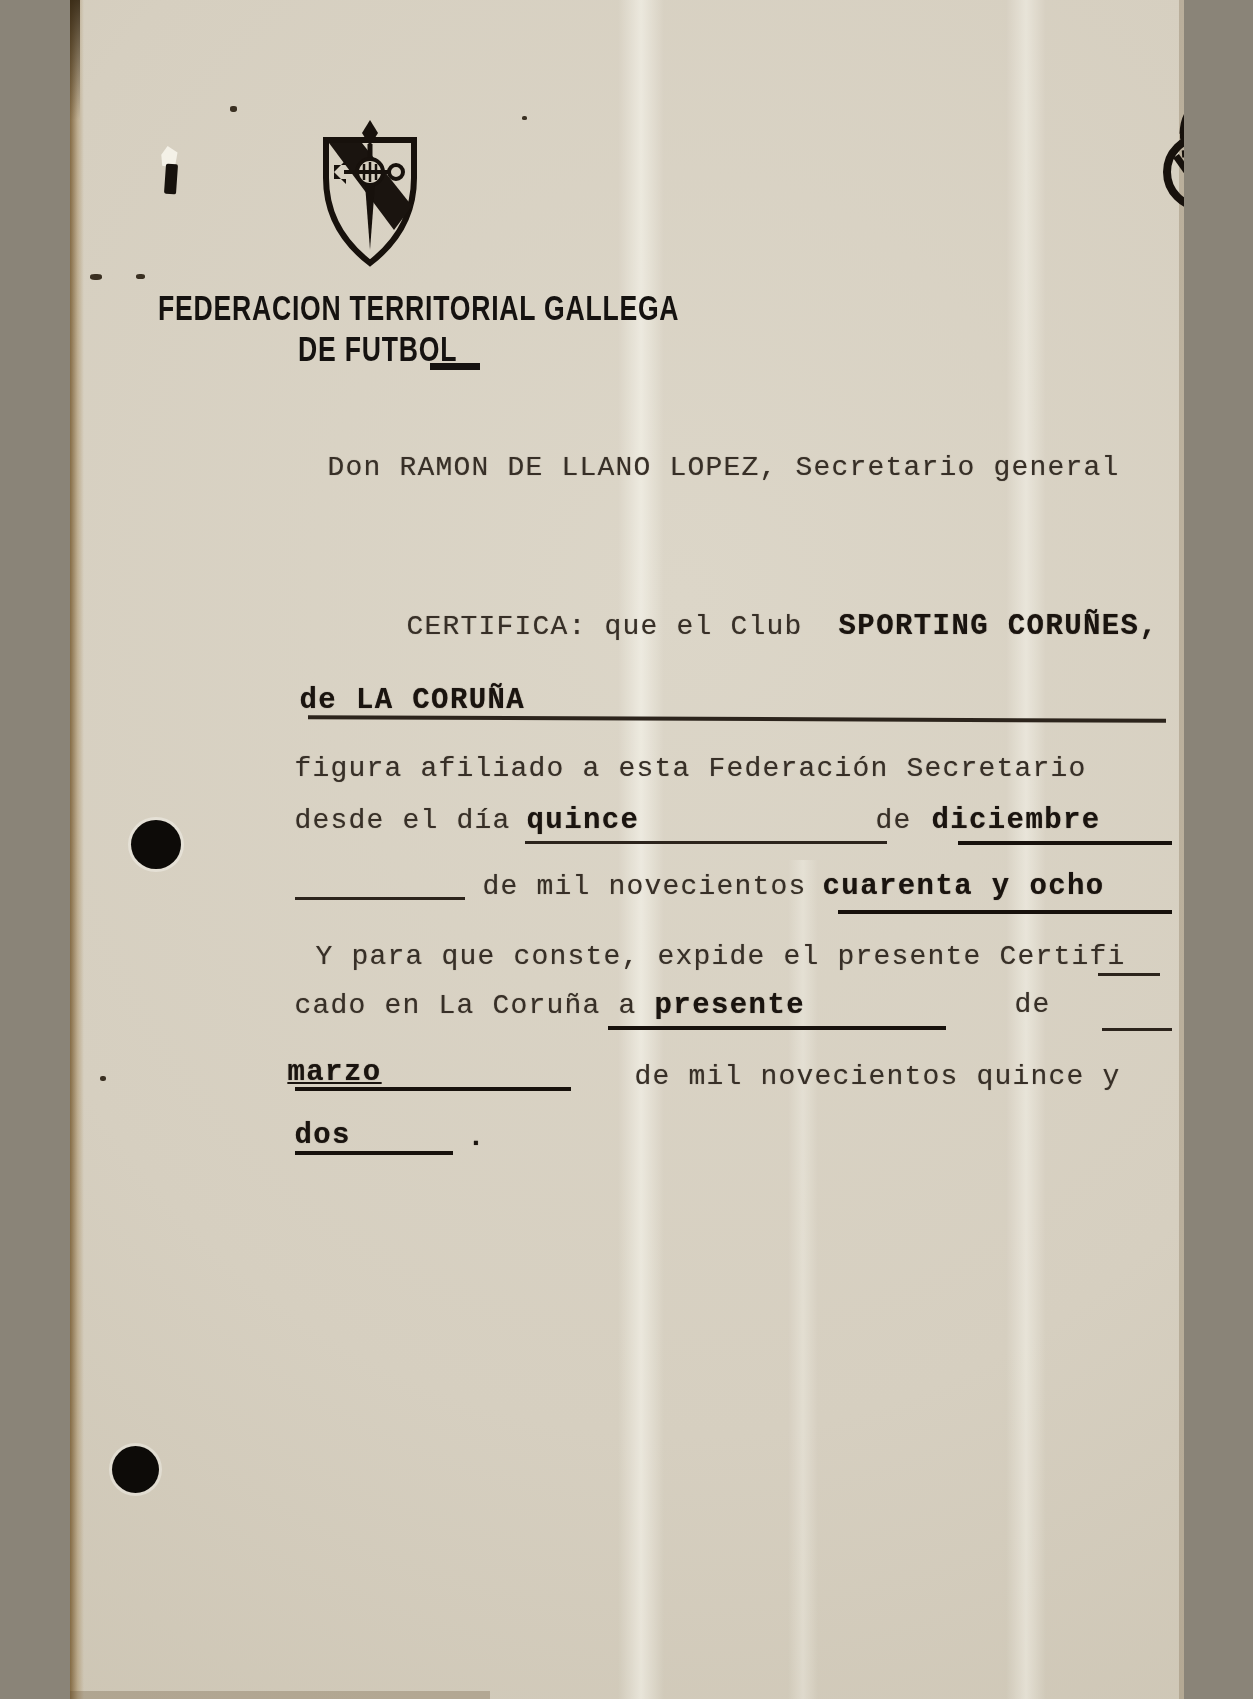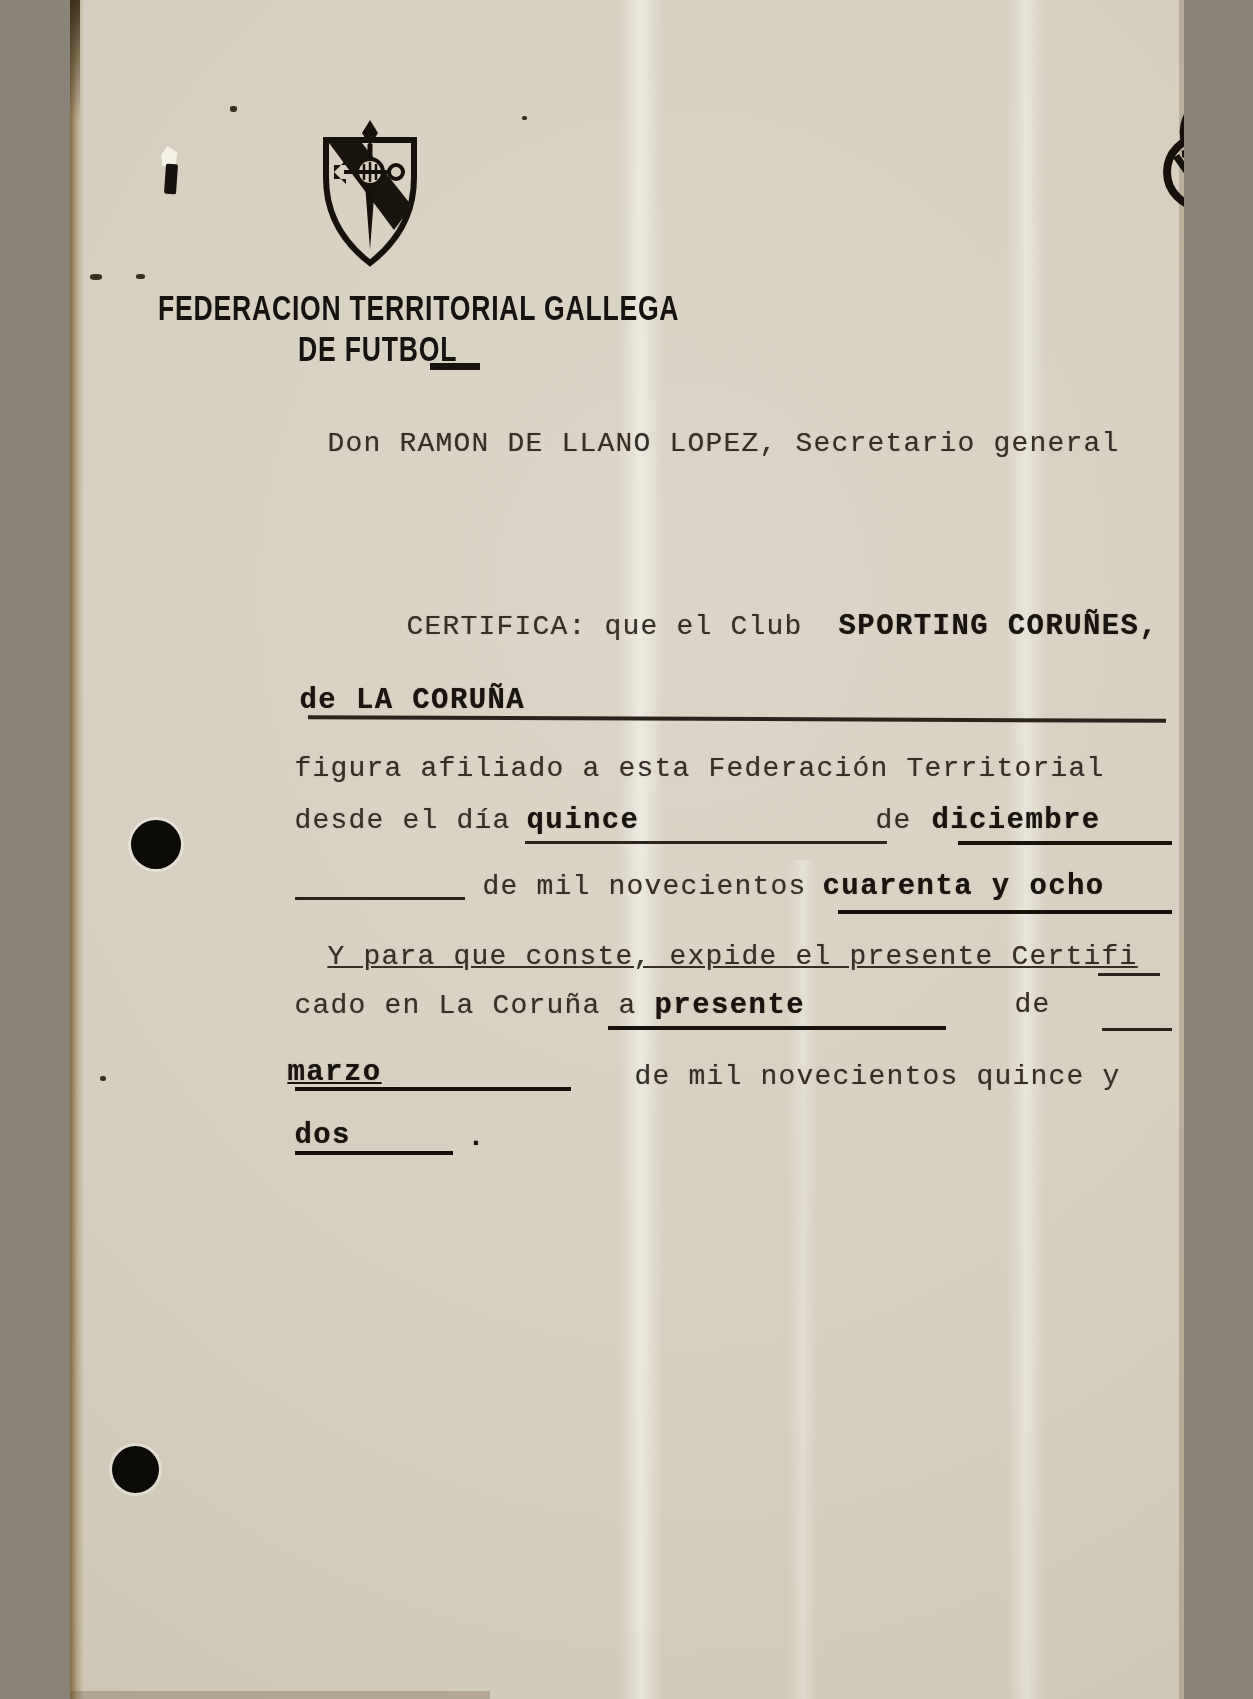--- a/index.html
+++ b/index.html
@@ -101,44 +101,44 @@
       <line x1="22" y1="60" x2="52" y2="102" stroke="#17110c" stroke-width="7"></line>
     </svg>
   </div>
 
   <div class="letterhead">
     <div class="lh1">FEDERACION TERRITORIAL GALLEGA</div>
     <div class="lh2">DE FUTBOL</div>
   </div>
   <div class="lh-rule"></div>
 
-  <div class="t" style="left:258px;top:428px;">Don RAMON DE LLANO LOPEZ, Secretario general</div>
+  <div class="t" style="left:258px;top:452px;">Don RAMON DE LLANO LOPEZ, Secretario general</div>
 
   <div class="t" style="left:337px;top:610px;">
     <span>CERTIFICA: que el Club</span><span class="b bline" style="position:static;margin-left:36px;">SPORTING CORUÑES,</span>
   </div>
 
   <div class="t b bline" style="left:230px;top:684px;">de LA CORUÑA</div>
   <div class="u" style="left:238px;top:717px;width:858px;height:4px;transform:rotate(.25deg);"></div>
 
-  <div class="t" style="left:225px;top:753px;">figura afiliado a esta Federación Territorial</div>
+  <div class="t" style="left:225px;top:753px;">figura afiliado a esta Federación Secretario</div>
 
   <div class="t" style="left:225px;top:804px;">
     <span>desde el día</span><span class="b bline" style="position:static;margin-left:16px;">quince</span><span style="margin-left:236px;">de</span><span class="b bline" style="position:static;margin-left:20px;">diciembre</span>
   </div>
   <div class="u" style="left:455px;top:841px;width:362px;height:3px;"></div>
   <div class="u ub" style="left:888px;top:841px;width:214px;height:4px;"></div>
 
   <div class="u" style="left:225px;top:897px;width:170px;height:3px;"></div>
   <div class="t" style="left:413px;top:870px;">
     <span>de mil novecientos</span><span class="b bline" style="position:static;margin-left:16px;">cuarenta y ocho</span>
   </div>
   <div class="u ub" style="left:768px;top:910px;width:334px;height:4px;"></div>
 
-  <div class="t" style="left:258px;top:941px;text-decoration:underline;">Y para que conste, expide el presente Certifi</div>
+  <div class="t" style="left:246px;top:941px;">Y para que conste, expide el presente Certifi</div>
   <div class="u" style="left:1028px;top:973px;width:62px;height:3px;"></div>
 
   <div class="t" style="left:225px;top:989px;">
     <span>cado en La Coruña a</span><span class="b bline" style="position:static;margin-left:18px;">presente</span>
   </div>
   <div class="t" style="left:945px;top:989px;">de</div>
   <div class="u ub" style="left:538px;top:1026px;width:338px;height:4px;"></div>
   <div class="u" style="left:1032px;top:1028px;width:70px;height:3px;"></div>
 
   <div class="t b bline" style="left:218px;top:1056px;text-decoration:underline;">marzo</div>

